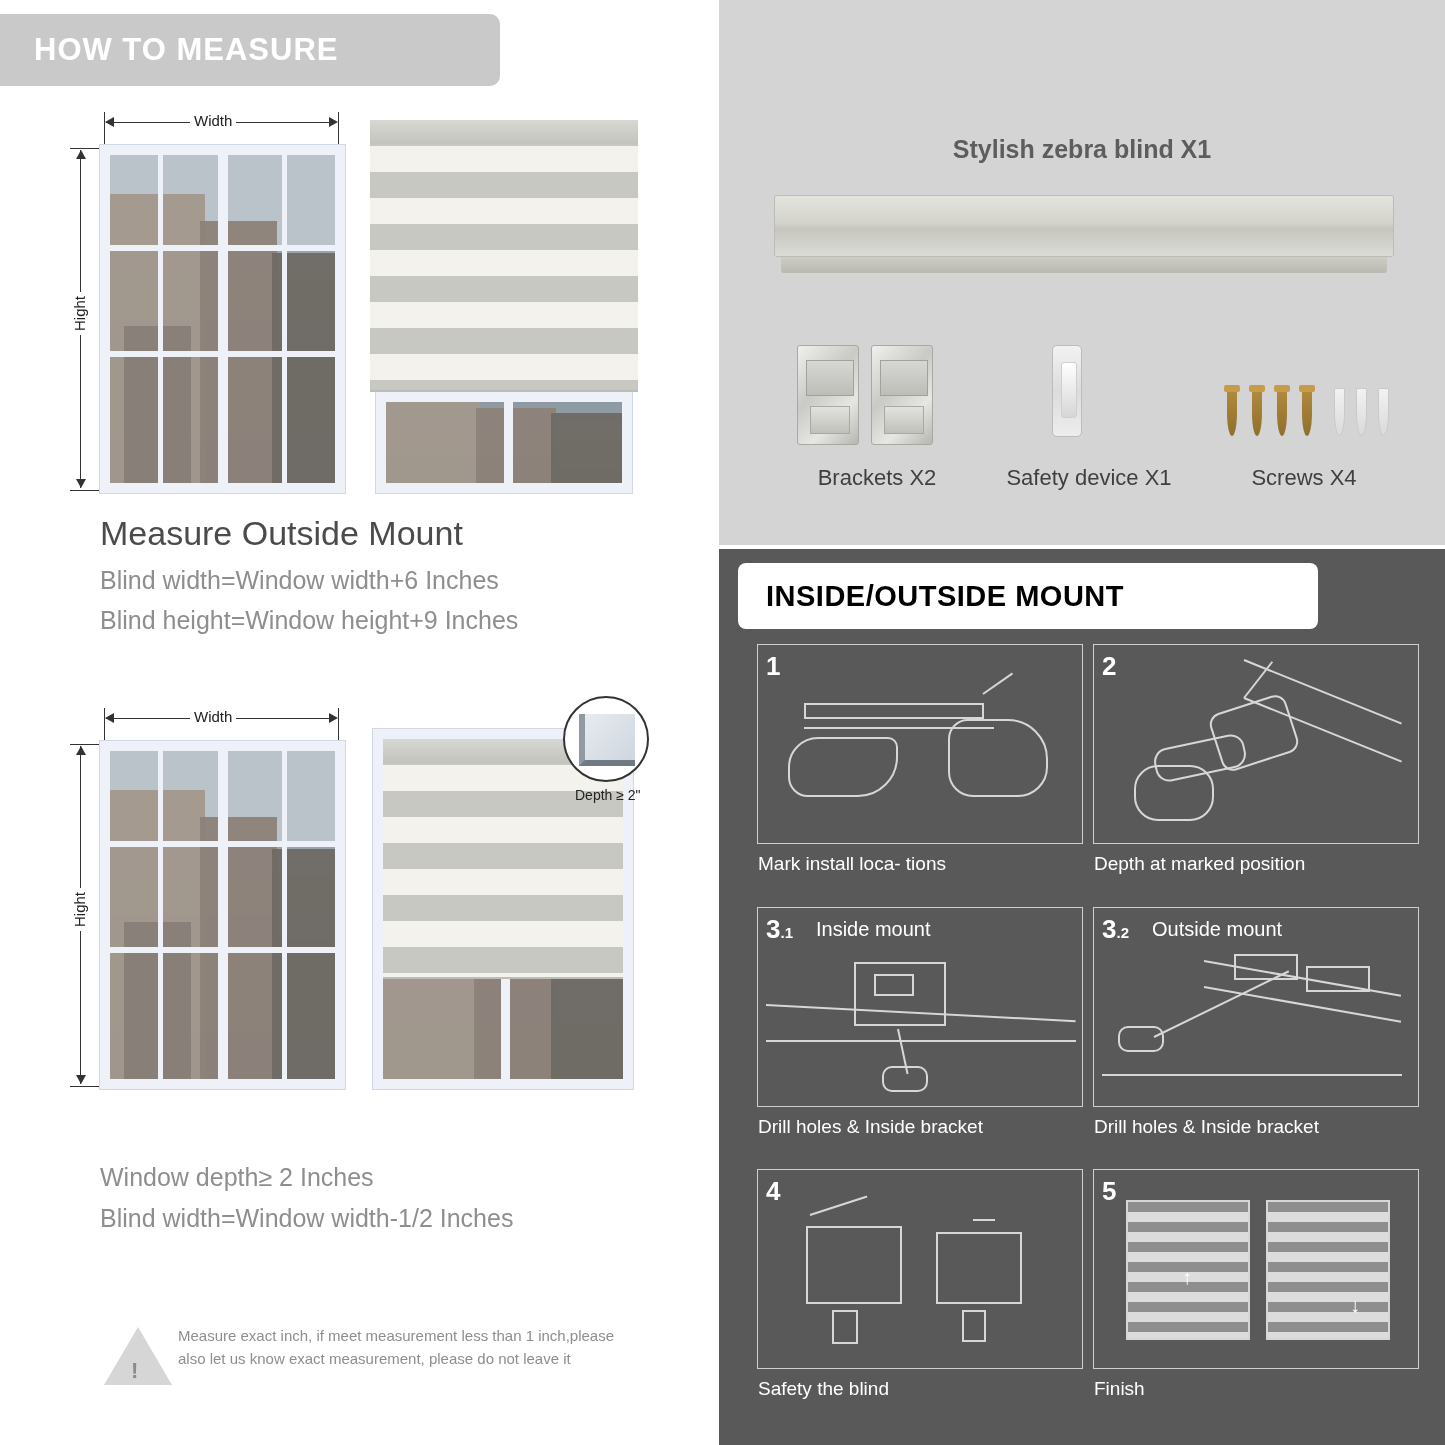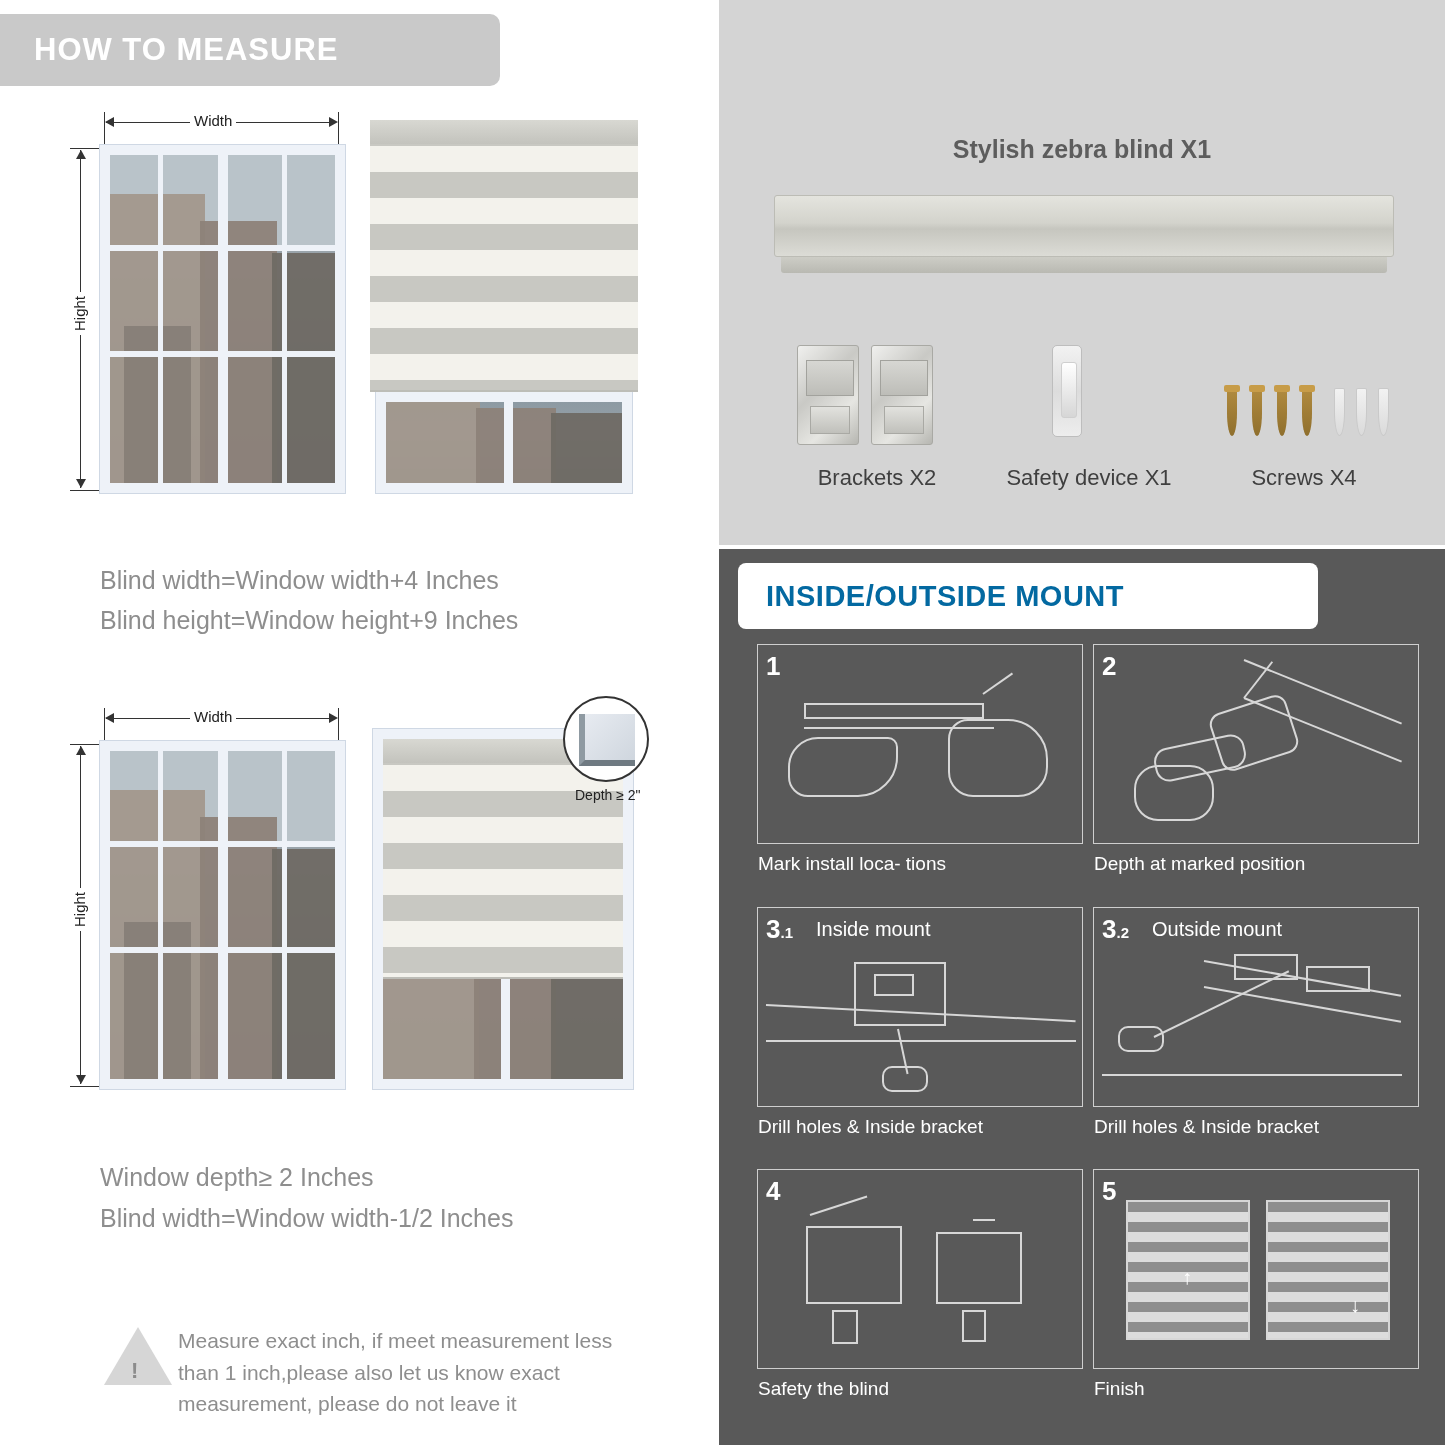--- a/index.html
+++ b/index.html
@@ -110,21 +110,21 @@
 
   
   .warn-tri {
     position:absolute; width:0; height:0;
     border-left:34px solid transparent; border-right:34px solid transparent;
     border-bottom:58px solid #d6d6d6;
   }
   .warn-bang {
     position:absolute; font-size:22px; color:#8c8c8c; font-weight:bold;
   }
-  .warn-text { position:absolute; font-size:21px; color:#8e8e8e; line-height:1.5; width:440px; }
+  .warn-text { position:absolute; font-size:15px; color:#8e8e8e; line-height:1.5; width:440px; }
 
   
   .right-top {
     position:absolute; left:719px; top:0; width:726px; height:545px;
     background:#d4d4d4;
   }
   .banner-right {
     position:absolute; left:0; top:14px; width:505px; height:74px;
     background:#ffffff; border-top-right-radius:10px; border-bottom-right-radius:10px;
     display:flex; align-items:center; padding-left:34px;
@@ -188,21 +188,21 @@
 
   
   .right-bottom {
     position:absolute; left:719px; top:549px; width:726px; height:896px;
     background:#595959;
   }
   .banner-right2 {
     position:absolute; left:19px; top:14px; width:580px; height:66px;
     background:#ffffff; border-radius:8px;
     display:flex; align-items:center; padding-left:28px;
-    font-size:29px; font-weight:bold; letter-spacing:.5px; color:#0369a1;
+    font-size:29px; font-weight:bold; letter-spacing:.5px; color:#000000;
   }
   .step {
     position:absolute; border:1px solid #cfcfcf; background:#595959;
   }
   .step-num {
     position:absolute; left:8px; top:6px; font-size:26px; color:#ffffff; font-weight:bold;
   }
   .step-num .sml { font-size:15px; }
   .step-inline {
     position:absolute; left:58px; top:10px; font-size:20px; color:#ffffff;
@@ -266,21 +266,22 @@
             <div class="bldg b3" style="left:70%; top:14%; width:30%; height:86%;"></div>
           </div>
           <div class="mullion" style="left:118px; top:0; width:9px; height:100%;"></div>
         </div>
         <div class="zebra" style="height:272px;">
           <div class="zebra-head"></div>
         </div>
       </div>
     </div>
 
-    <div class="sub" style="left:100px; top:566px;">Blind width=Window width+4 Inches</div>
+    <div class="heading" style="left:100px; top:514px;">Measure Outside Mount</div>
+    <div class="sub" style="left:100px; top:566px;">Blind width=Window width+6 Inches</div>
     <div class="sub" style="left:100px; top:606px;">Blind height=Window height+9 Inches</div>
 
     <div>
 
       <div class="tick" style="left:104px; top:708px; height:44px;"></div>
       <div class="tick" style="left:338px; top:708px; height:44px;"></div>
       <div class="tickh" style="left:106px; top:718px; width:230px;"></div>
       <div class="arrow l" style="left:105px; top:713px;"></div>
       <div class="arrow r" style="left:329px; top:713px;"></div>
       <div class="dim-label" style="left:190px; top:708px;">Width</div>

